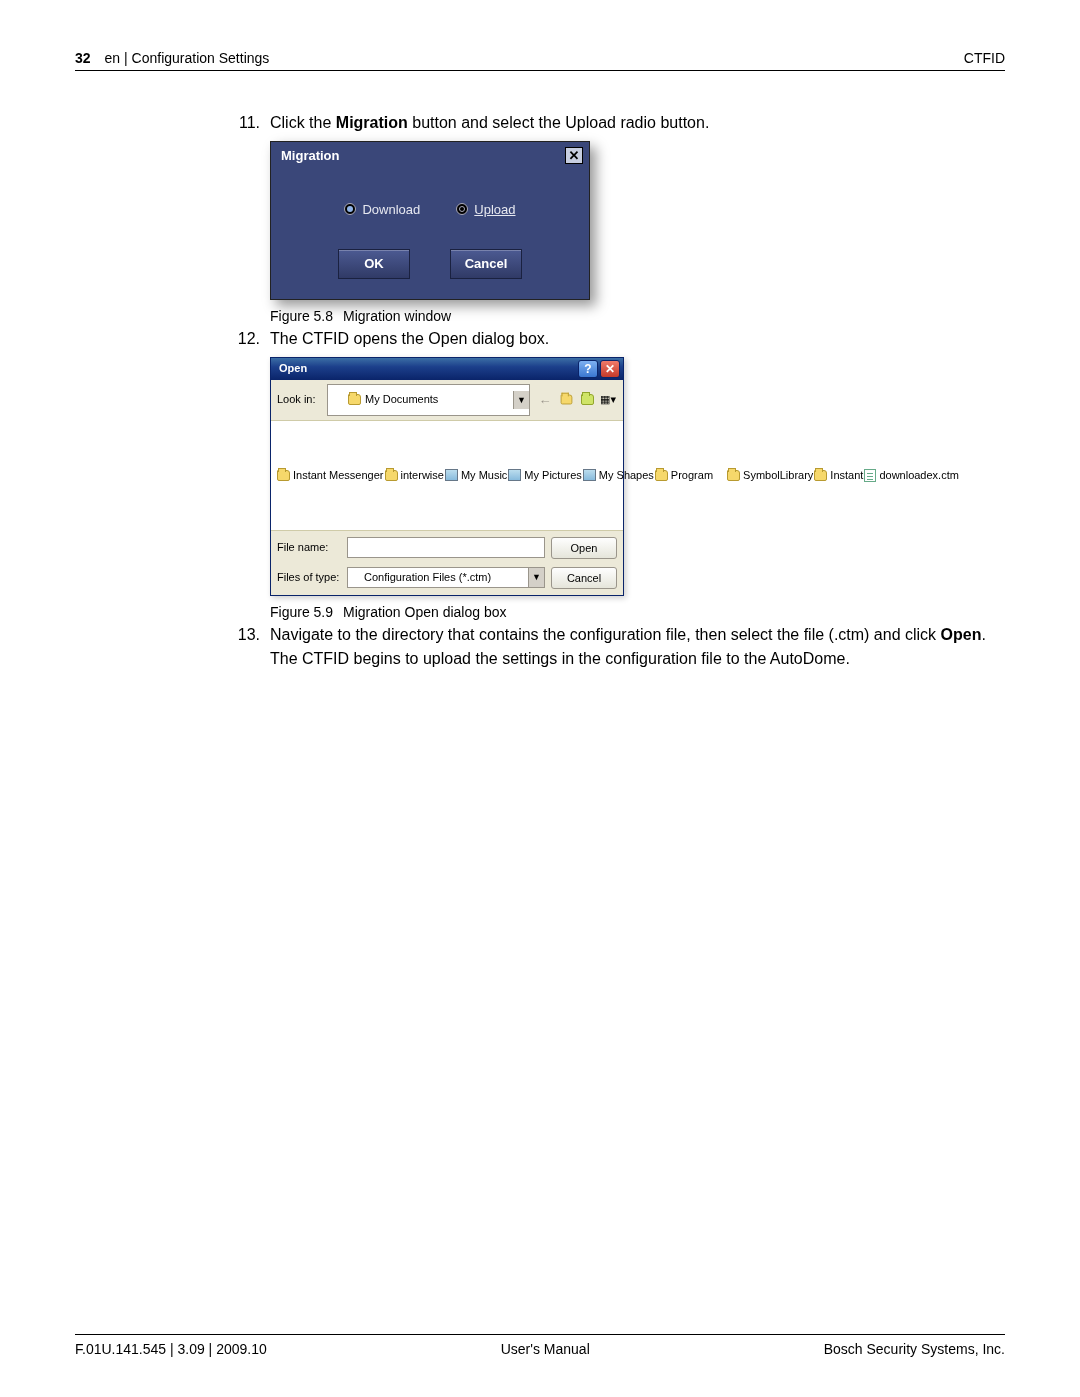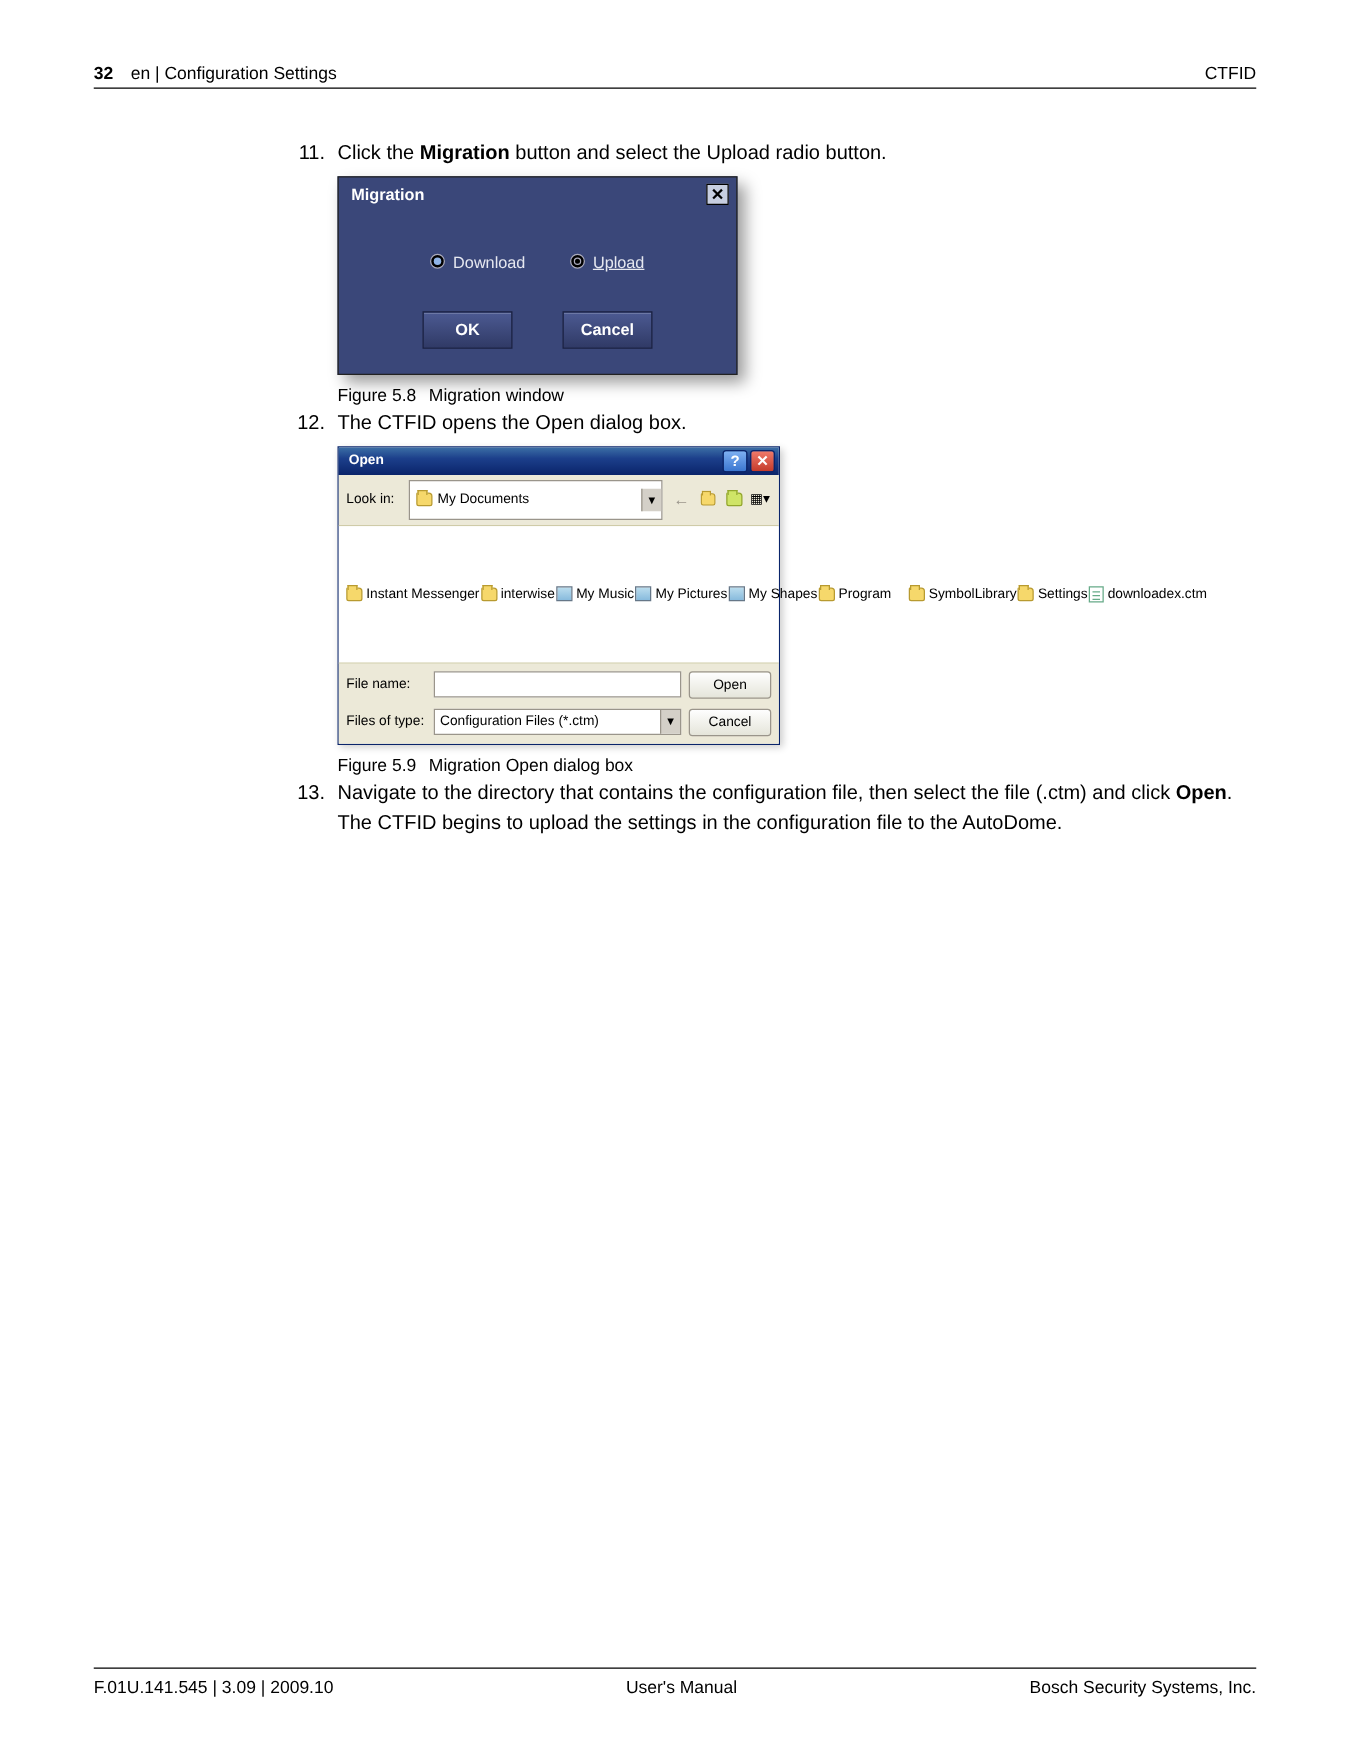--- a/index.html
+++ b/index.html
@@ -125,21 +125,21 @@
     background: #ece9d8;
     padding: 4px 6px;
     display: flex; align-items: center; gap: 6px;
     border-bottom: 1px solid #cfcba8;
   }
   .open-dlg .toolbar .lookin-lbl { width: 44px; }
   .open-dlg .toolbar .lookin-field {
     flex: 1; height: 32px; background: #fff;
     border: 1px solid #9a958b;
     display: flex; align-items: center; justify-content: space-between;
-    padding-left: 5px;
+    padding-left: 20px;
   }
   .open-dlg .toolbar .lookin-field .inner { display: flex; align-items: center; gap: 4px; }
   .open-dlg .toolbar .lookin-field .dd {
     width: 16px; height: 18px; background: #d4d0c8;
     border-left: 1px solid #9a958b;
     text-align: center; font-size: 9px; line-height: 18px;
   }
   .open-dlg .toolbar .icons { display: flex; gap: 3px; align-items: center; }
   .open-dlg .toolbar .icon {
     width: 18px; height: 18px;
@@ -185,21 +185,21 @@
     background: #ece9d8;
     padding: 6px;
     display: flex; flex-direction: column; gap: 8px;
   }
   .open-dlg .row { display: flex; align-items: center; gap: 6px; }
   .open-dlg .row .lbl { width: 64px; }
   .open-dlg .row .field {
     flex: 1; height: 21px; background: #fff;
     border: 1px solid #9a958b;
     display: flex; align-items: center; justify-content: space-between;
-    padding-left: 4px;
+    padding-left: 16px;
   }
   .open-dlg .row .field .dd {
     width: 16px; height: 19px; background: #d4d0c8;
     border-left: 1px solid #9a958b;
     text-align: center; font-size: 9px; line-height: 19px;
   }
   .open-dlg .xpbtn {
     width: 66px; height: 22px;
     background: linear-gradient(#fefefe,#e5e5da);
     border: 1px solid #9a958b;
@@ -325,21 +325,21 @@
                 <span>Program</span>
               </div>
           </div>
           <div class="filecol">
             <div class="fileitem">
                 <span class="folder-icon"></span>
                 <span>SymbolLibrary</span>
               </div>
             <div class="fileitem">
                 <span class="folder-icon"></span>
-                <span>Settings</span>
+                <span>Instant</span>
               </div>
             <div class="fileitem">
                 <span class="file-icon"></span>
                 <span>downloadex.ctm</span>
               </div>
           </div>
         </div>
         <div class="bottom">
           <div class="row">
             <span class="lbl">File name:</span>

